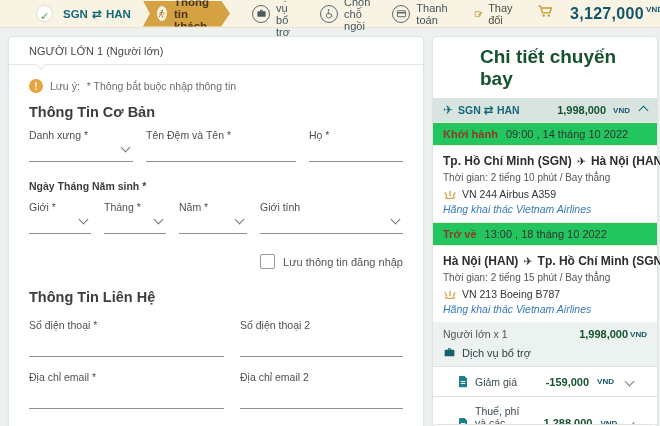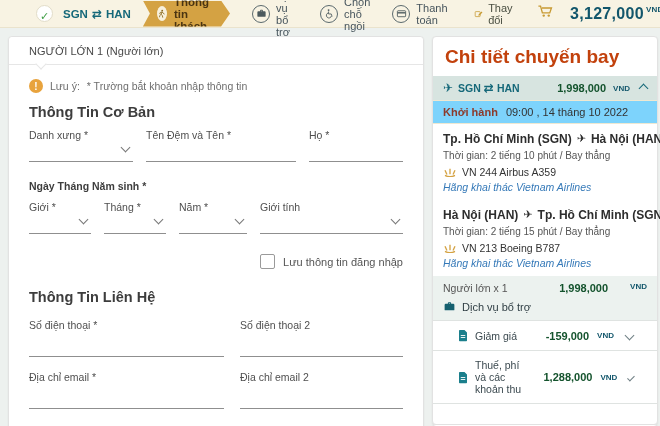--- a/index.html
+++ b/index.html
@@ -68,41 +68,41 @@
   .cb-row { display:flex; align-items:center; gap:8px; margin-top:20px; font-size:11px; color:#555;justify-content:flex-end; }
   .cbox { width:15px; height:15px; border:1px solid #9a9a9a; border-radius:2px; background:#fff; flex:0 0 auto; }
   .contact-title { margin-top:20px; }
   .crow { display:flex; gap:16px; margin-top:14px; }
   .w-c1 { width:195px; } .w-c2 { flex:1; }
   .cfield .flabel { font-size:10.5px; color:#4f4f4f; }
   .cfield .fline { margin-top:25px; border-bottom:1px solid #8f8f8f; height:1px; }
 
   
   .details-card { position:absolute; left:432px; top:36px; width:226px; }
-  .d-title { padding:9px 12px 8px; font-size:19px; font-weight:bold; color:#c2410c; }
+  .d-title { padding:9px 12px 8px; font-size:19px; font-weight:bold; color:#14532d;margin-left:35px; }
   .d-summary { background:#d7e4e0; padding:5px 10px; display:flex; align-items:center; gap:5px; }
   .plane-icon::before { content:"✈"; }
   .d-summary .plane-icon { color:#156879; font-size:12px; }
   .d-summary .rt { color:#156879; font-size:10.5px; font-weight:bold; display:flex; align-items:center; gap:3px; }
   .d-summary .spacer { flex:1; }
   .price { color:#14532d; font-size:11px; font-weight:bold; }
   .cur { color:#12566b; font-size:8px; font-weight:bold; vertical-align:top; margin-left:2px; }
   .d-summary .chev { border-color:#156879; margin-left:5px; }
-  .leg-tag { background:#7dd3fc; border-top:1px solid #eee8d2; border-bottom:1px solid #eee8d2; padding:5px 10px; font-size:11px; display:flex; gap:8px; align-items:baseline; }
+  .leg-tag { background:#22c55e; border-top:1px solid #eee8d2; border-bottom:1px solid #eee8d2; padding:5px 10px; font-size:11px; display:flex; gap:8px; align-items:baseline; }
   .leg-tag .tag { color:#8c3a2b; font-weight:bold; }
   .leg-tag .dt { color:#333; }
   .leg-body { padding:8px 10px 7px; }
-  .leg-route { font-size:12px; font-weight:bold; color:#2d2d2d; display:flex; align-items:flex-start; gap:5px; flex-wrap:nowrap; white-space:nowrap; }
+  .leg-route { font-size:12px; font-weight:bold; color:#2d2d2d; display:flex; align-items:center; gap:5px; flex-wrap:nowrap; white-space:nowrap; }
   .leg-route .plane-icon { font-size:11px; color:#2d2d2d; }
   .leg-dur { margin-top:4px; font-size:10px; color:#555; }
   .leg-flight { margin-top:5px; font-size:10.5px; color:#333; display:flex; align-items:center; gap:5px; }
   .lotus { color:#d4a242; width:14px; height:10px; flex:0 0 auto; }
   .leg-op { margin-top:3px; font-size:10.5px; color:#3579b8;font-style:italic; }
   .green-block { background:#ecf2ef; padding:6px 10px 7px; }
-  .pr-row { display:flex; align-items:flex-start;gap:20px; }
+  .pr-row { display:flex; align-items:center; }
   .pr-row .lbl { font-size:10.5px; color:#555; }
   .pr-row .spacer { flex:1; }
   .svc-row { margin-top:6px; display:flex; align-items:center; gap:6px; font-size:11px; color:#2f3e44; }
   .svc-row svg { width:13px; height:13px; color:#15606f; }
   .fee-row { border-top:1px solid #dfe3e1; padding:8px 24px; display:flex; align-items:center; gap:6px; }
   .fee-row .doc { width:12px; height:13px; color:#1b7f8c; flex:0 0 auto; }
   .fee-row .lbl { font-size:10.5px; color:#3c4a50; }
   .fee-row .spacer { flex:1; }
   .fee-row .chev { border-color:#6f7f84; margin-left:6px; }
   .total-row { border-top:1px solid #dfe3e1; padding:10px; display:flex; align-items:center; }
@@ -186,21 +186,21 @@
       <span>NGƯỜI LỚN 1 (Người lớn)</span>
       <span class="form-notch"></span>
     </div>
     <div class="form-body">
 
       <div class="note-row">
         <span class="warn-circle">
             <span class="warn-icon"></span>
           </span>
         <span>Lưu ý:</span>
-        <span>* Trường bắt khoản nhập thông tin</span>
+        <span>* Thông bắt buộc nhập thông tin</span>
       </div>
 
       <div class="sec-title">Thông Tin Cơ Bản</div>
 
       <div class="frow">
         <div class="field w-title">
           <div class="flabel">Danh xưng *</div>
           <span class="chev chev-down fchev"></span>
           <div class="fline"></div>
         </div>
@@ -300,20 +300,24 @@
       <div class="leg-dur">Thời gian: 2 tiếng 10 phút / Bay thẳng</div>
       <div class="leg-flight">
         <svg class="lotus" viewBox="0 0 24 18">
             <path fill="none" stroke="currentColor" stroke-width="2.4" d="M3 15q9 4.5 18 0M12 13V3M6.5 13.5 3 6M17.5 13.5 21 6"></path>
           </svg>
         <span>VN 244 Airbus A359</span>
       </div>
       <div class="leg-op link-op">Hãng khai thác Vietnam Airlines</div>
     </div>
 
+    <div class="leg-tag">
+      <span class="tag">Trở về</span>
+      <span class="dt">13:00 , 18 tháng 10 2022</span>
+    </div>
     <div class="leg-body">
       <div class="leg-route">
         <span>Hà Nội (HAN)</span>
         <span class="plane-icon"></span>
         <span>Tp. Hồ Chí Minh (SGN)</span>
       </div>
       <div class="leg-dur">Thời gian: 2 tiếng 15 phút / Bay thẳng</div>
       <div class="leg-flight">
         <svg class="lotus" viewBox="0 0 24 18">
             <path fill="none" stroke="currentColor" stroke-width="2.4" d="M3 15q9 4.5 18 0M12 13V3M6.5 13.5 3 6M17.5 13.5 21 6"></path>

